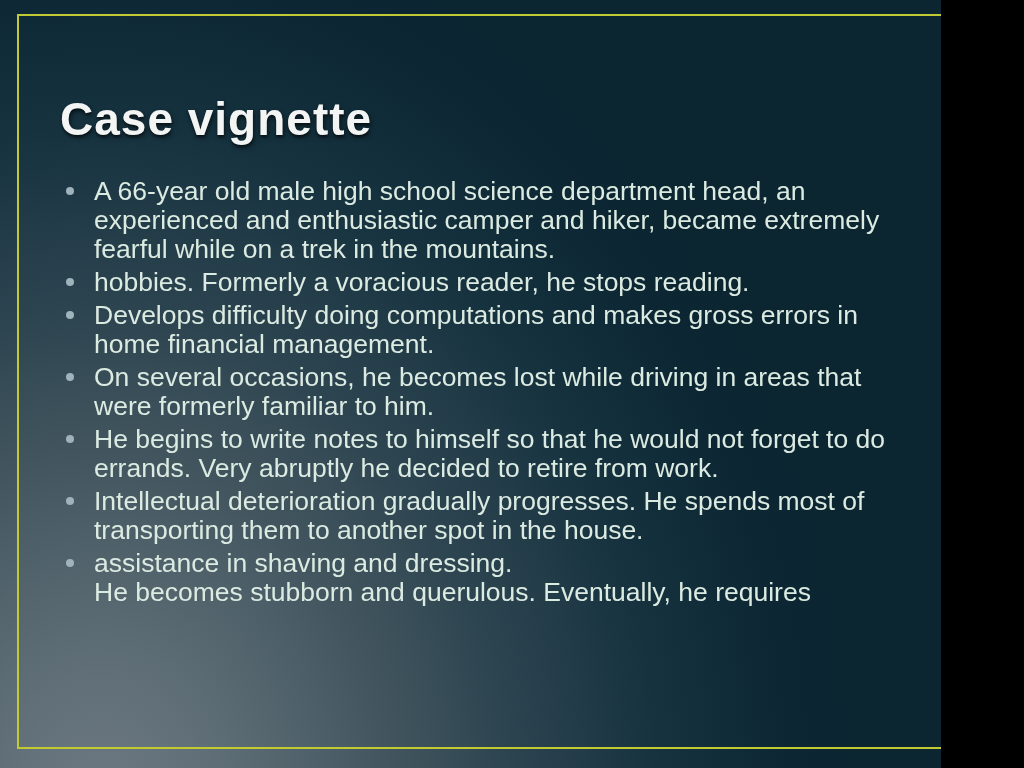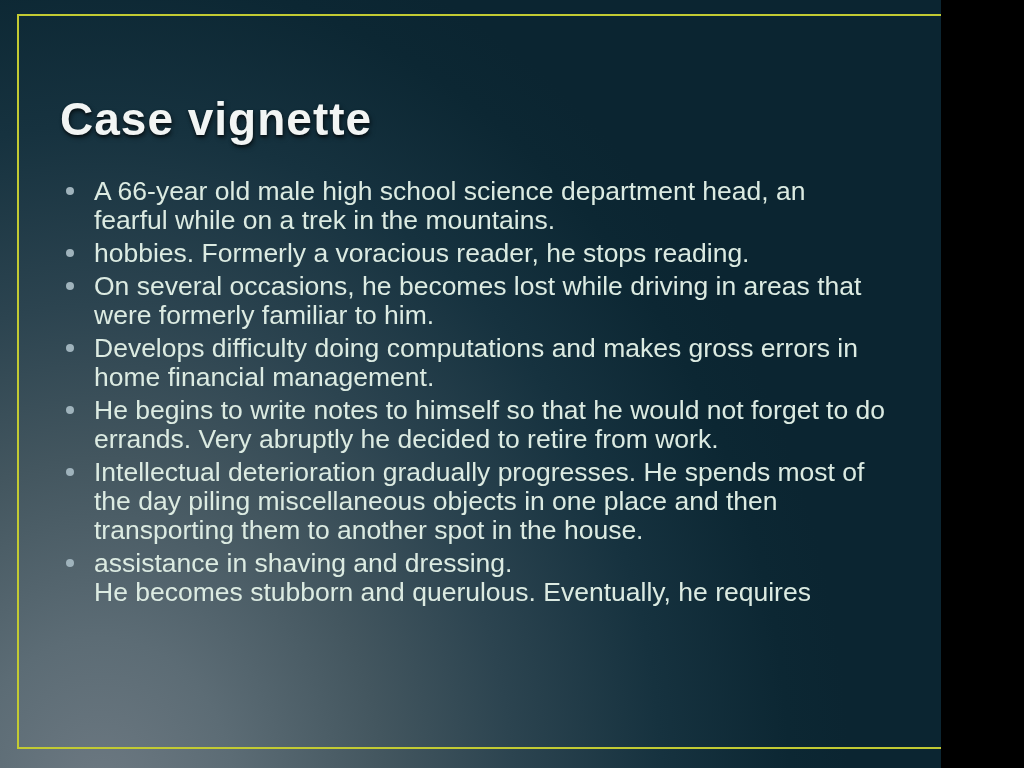--- a/index.html
+++ b/index.html
@@ -82,55 +82,55 @@
 <div class="slide">
   <div class="frame"></div>
 
   <h1 class="title">Case vignette</h1>
 
   <ul class="bullets">
     <li>
       <span class="dot"></span>
       <div class="lines">
         <div>A 66-year old male high school science department head, an</div>
+        <div>experienced and enthusiastic camper and hiker, became extremely</div>
         <div>fearful while on a trek in the mountains.</div>
       </div>
     </li>
     <li>
       <span class="dot"></span>
       <div class="lines">
         <div>hobbies. Formerly a voracious reader, he stops reading.</div>
       </div>
     </li>
     <li>
       <span class="dot"></span>
       <div class="lines">
-        <div>On several occasions, he becomes lost while driving in areas that</div>
-        <div>were formerly familiar to him.</div>
+        <div>Develops difficulty doing computations and makes gross errors in</div>
+        <div>home financial management.</div>
       </div>
     </li>
     <li>
       <span class="dot"></span>
       <div class="lines">
-        <div>Develops difficulty doing computations and makes gross errors in</div>
-        <div>home financial management.</div>
+        <div>On several occasions, he becomes lost while driving in areas that</div>
+        <div>were formerly familiar to him.</div>
       </div>
     </li>
     <li>
       <span class="dot"></span>
       <div class="lines">
         <div>He begins to write notes to himself so that he would not forget to do</div>
         <div>errands. Very abruptly he decided to retire from work.</div>
       </div>
     </li>
     <li>
       <span class="dot"></span>
       <div class="lines">
         <div>Intellectual deterioration gradually progresses. He spends most of</div>
-        <div>the day piling miscellaneous objects in one place and then</div>
         <div>transporting them to another spot in the house.</div>
       </div>
     </li>
     <li>
       <span class="dot"></span>
       <div class="lines">
         <div>assistance in shaving and dressing.</div>
         <div>He becomes stubborn and querulous. Eventually, he requires</div>
       </div>
     </li>

